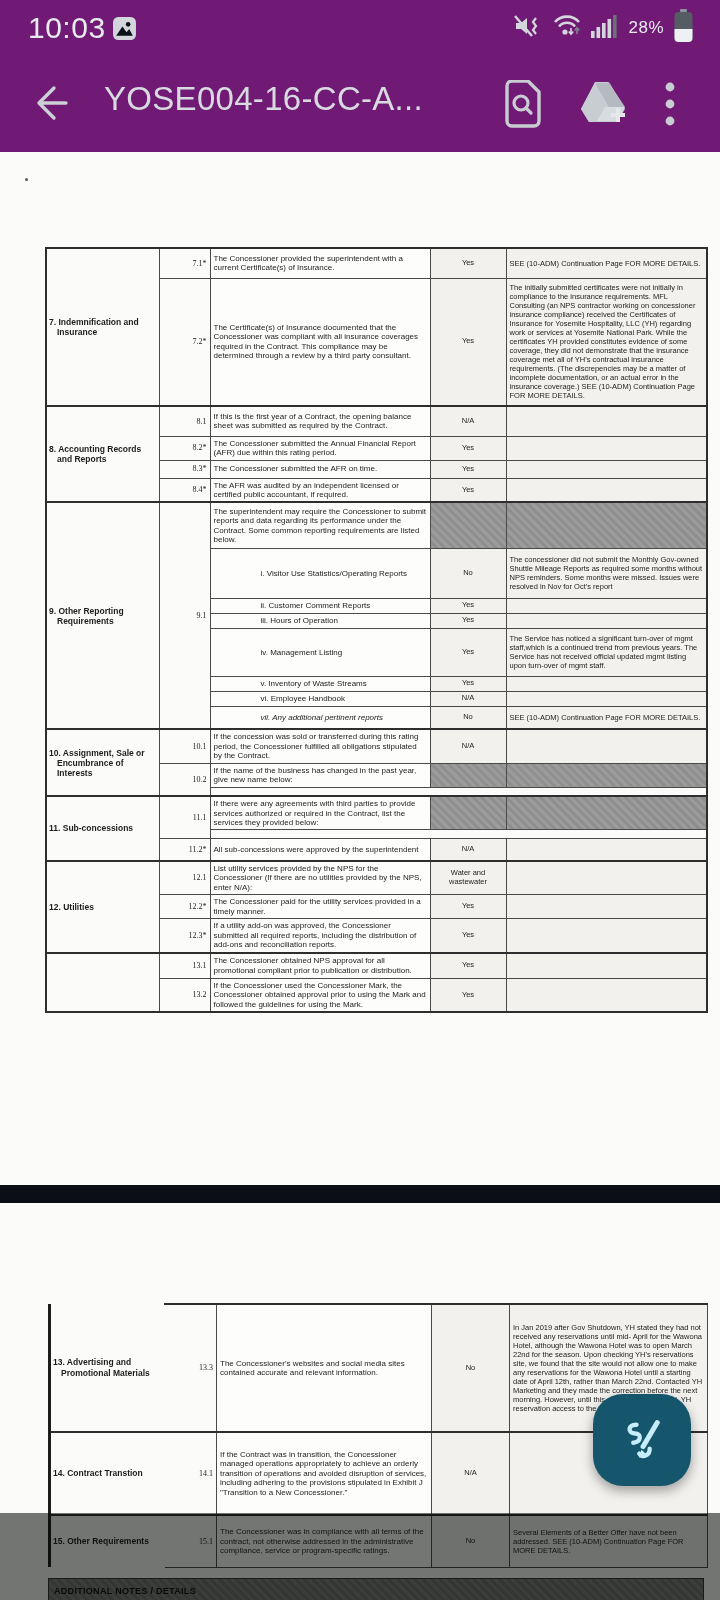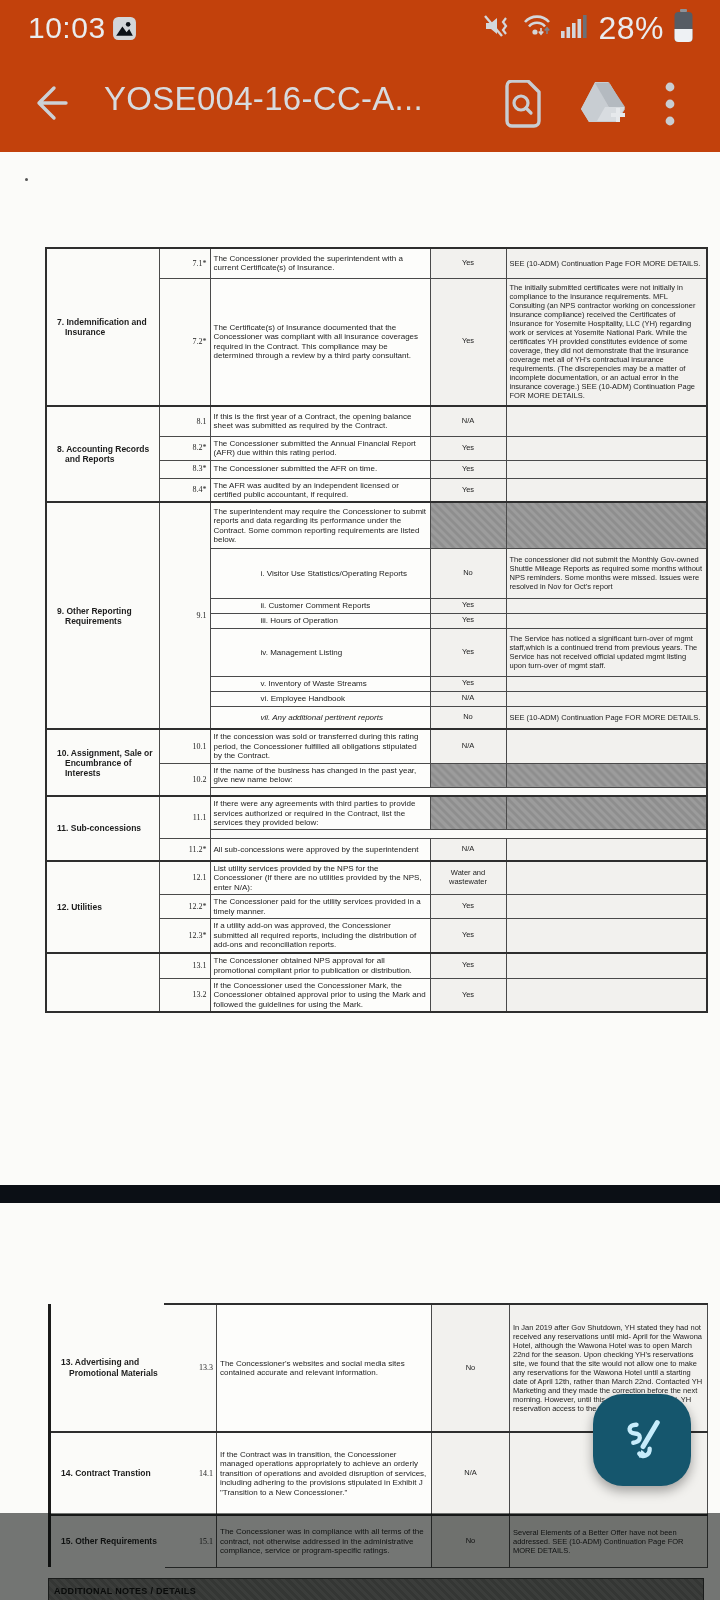--- a/index.html
+++ b/index.html
@@ -1,41 +1,41 @@
 <!DOCTYPE html>
 <html><head>
 <meta charset="utf-8">
 <style>
   html,body{margin:0;padding:0;background:#000;}
-  #screen{position:relative;width:720px;height:1600px;overflow:hidden;background:#c2410c;
+  #screen{position:relative;width:720px;height:1600px;overflow:hidden;background:#701a75;
           font-family:"Liberation Sans",sans-serif;}
   
   .statusbar{position:absolute;left:0;top:0;width:720px;height:56px;display:flex;align-items:center;color:#e9ecef;}
   .time{position:absolute;left:28px;top:11px;font-size:30px;font-weight:500;letter-spacing:.5px;}
   .notif-ic{position:absolute;left:112px;top:16px;}
   .sb-right{position:absolute;right:26px;top:0;height:56px;display:flex;align-items:center;gap:9px;}
-  .pct{font-size:32px;color:#e9ecef;letter-spacing:.5px;}
+  .pct{font-size:17px;color:#e9ecef;letter-spacing:.5px;}
   
   .appbar{position:absolute;left:0;top:56px;width:720px;height:96px;display:flex;align-items:center;}
   .back-btn{position:absolute;left:26px;top:24px;width:48px;height:48px;}
   .ab-title{position:absolute;left:104px;top:24px;width:360px;font-size:33px;font-weight:400;color:#d7dbdf;
             letter-spacing:.3px;white-space:nowrap;overflow:hidden;}
   .ab-ic{position:absolute;top:22px;width:52px;height:52px;display:flex;align-items:center;justify-content:center;}
   
   .page{position:absolute;left:0;width:720px;background:#fbfbf9;}
   #page1{top:152px;height:1033px;}
   #gap{position:absolute;left:0;top:1185px;width:720px;height:18px;background:#0b0f15;}
   #page2{top:1203px;height:397px;}
   .speck{position:absolute;width:3px;height:3px;background:#555;border-radius:50%;}
   table{border-collapse:collapse;table-layout:fixed;position:absolute;}
   #t1{left:45px;top:95px;width:661px;border:2px solid #2e2e2e;}
   #t2{left:48px;top:100px;width:658px;}
   td{border:1px solid #4a4a4a;font-size:8px;line-height:1.18;color:#1d1d1d;padding:2px 3px;vertical-align:middle;
      overflow:hidden;word-wrap:break-word;}
-  td.sec{font-weight:bold;font-size:8.5px;padding-left:18px;text-indent:-8px;background:#fbfbf9;}
+  td.sec{font-weight:bold;font-size:8.5px;padding-left:10px;text-indent:-8px;background:#fbfbf9;}
   td.num{text-align:right;background:#fbfbf9;font-family:Liberation Serif, serif;}
   td.desc{background:#fdfdfb;}
   td.desc.indent{padding-left:50px;}
   td.desc.italic{font-style:italic;}
   td.rate{text-align:center;background:#f2f1ee;font-size:7.5px;}
   td.note{background:#f2f1ee;font-size:7.5px;line-height:1.2;vertical-align:middle;}
   td.shade{background:repeating-linear-gradient(45deg,#9c9c9c 0 3px,#8e8e8e 3px 6px);}
   tr.thick td{border-top:2px solid #2e2e2e;}
   td.strip-cell{background:#fbfbf9;}
   

